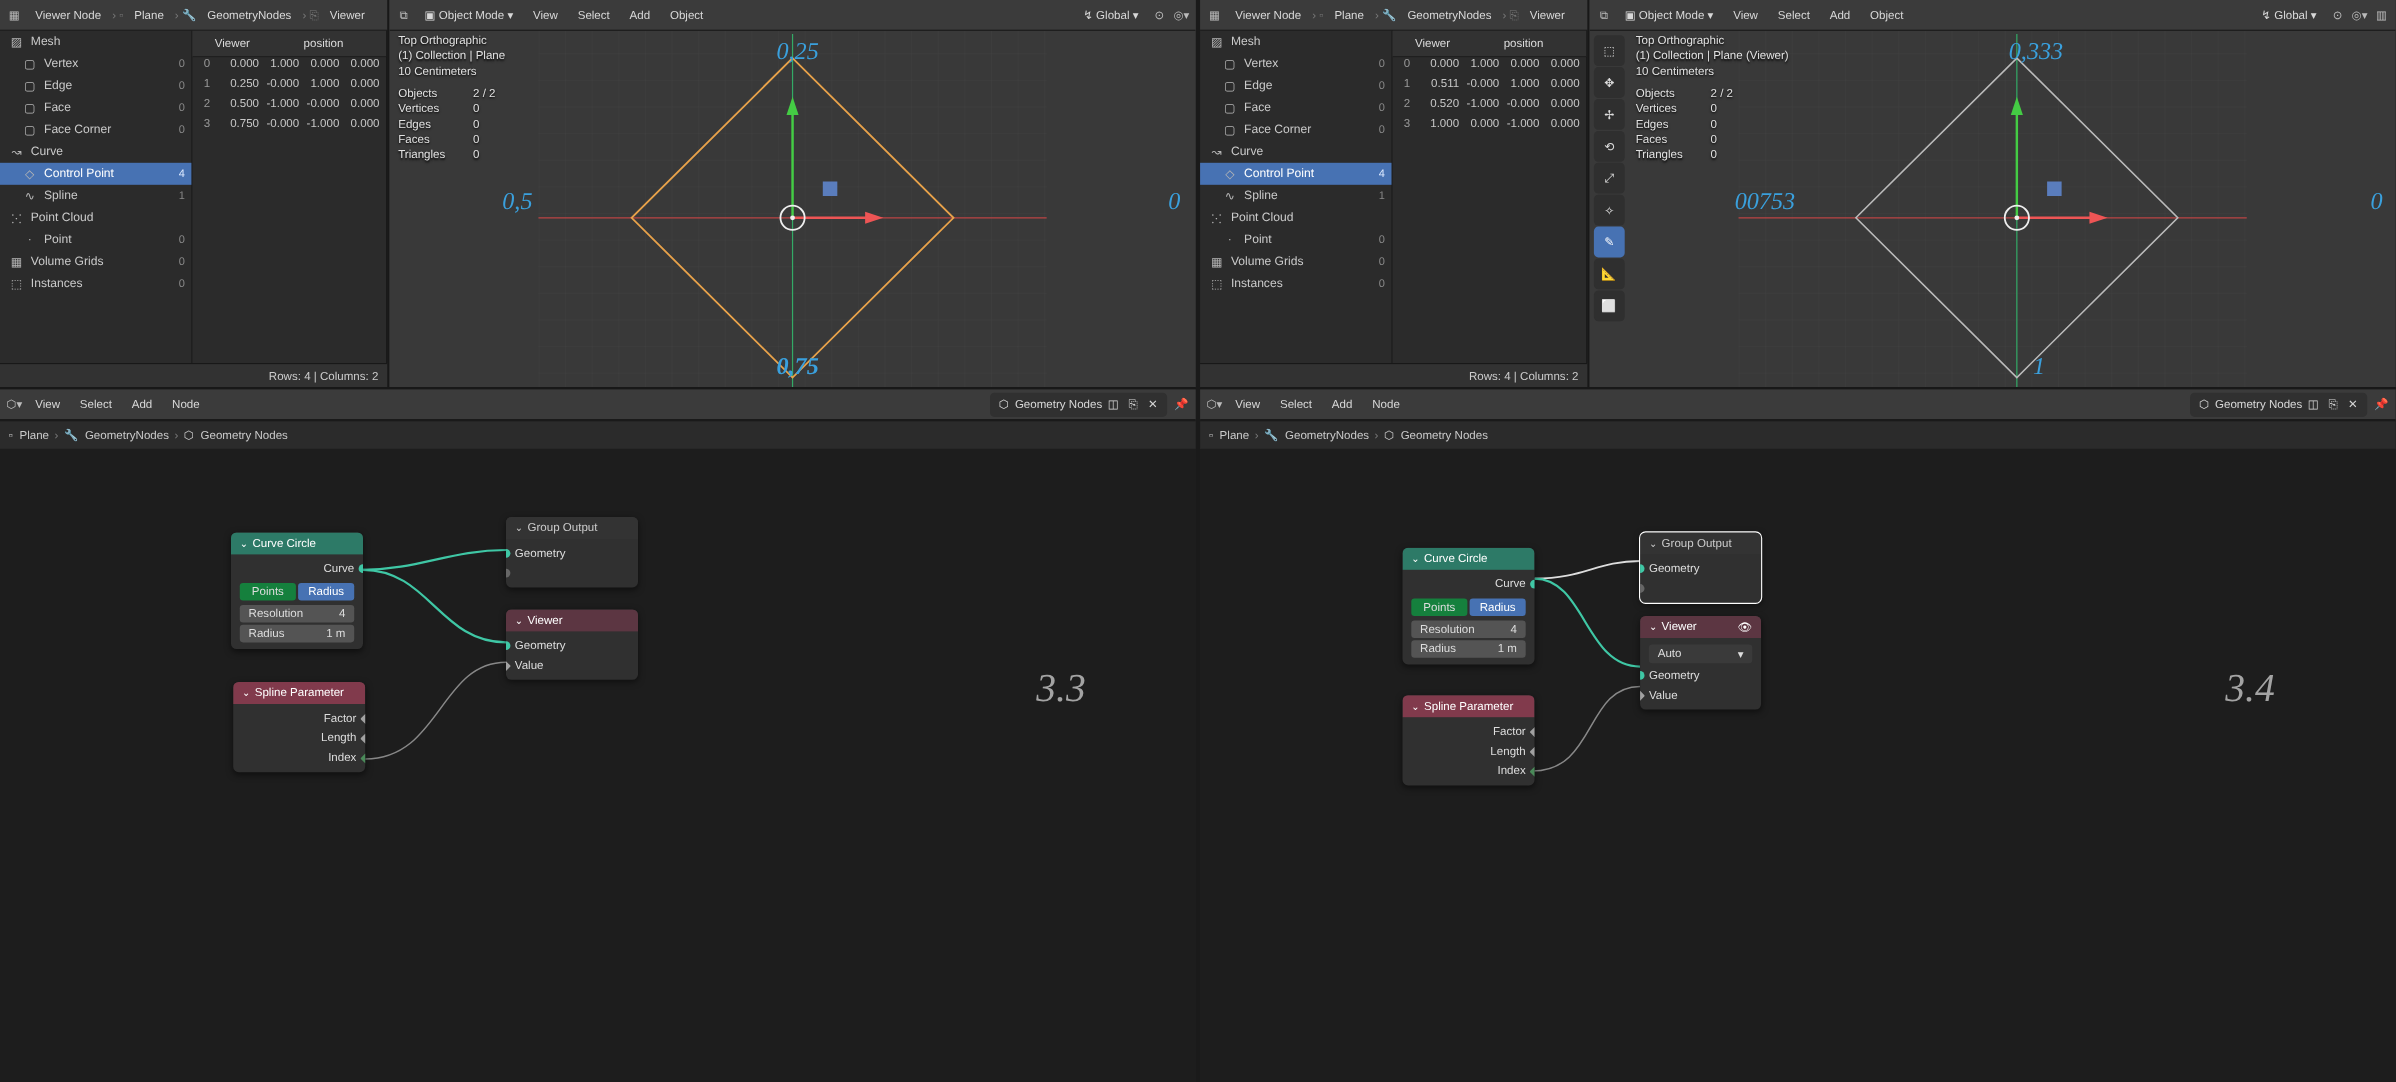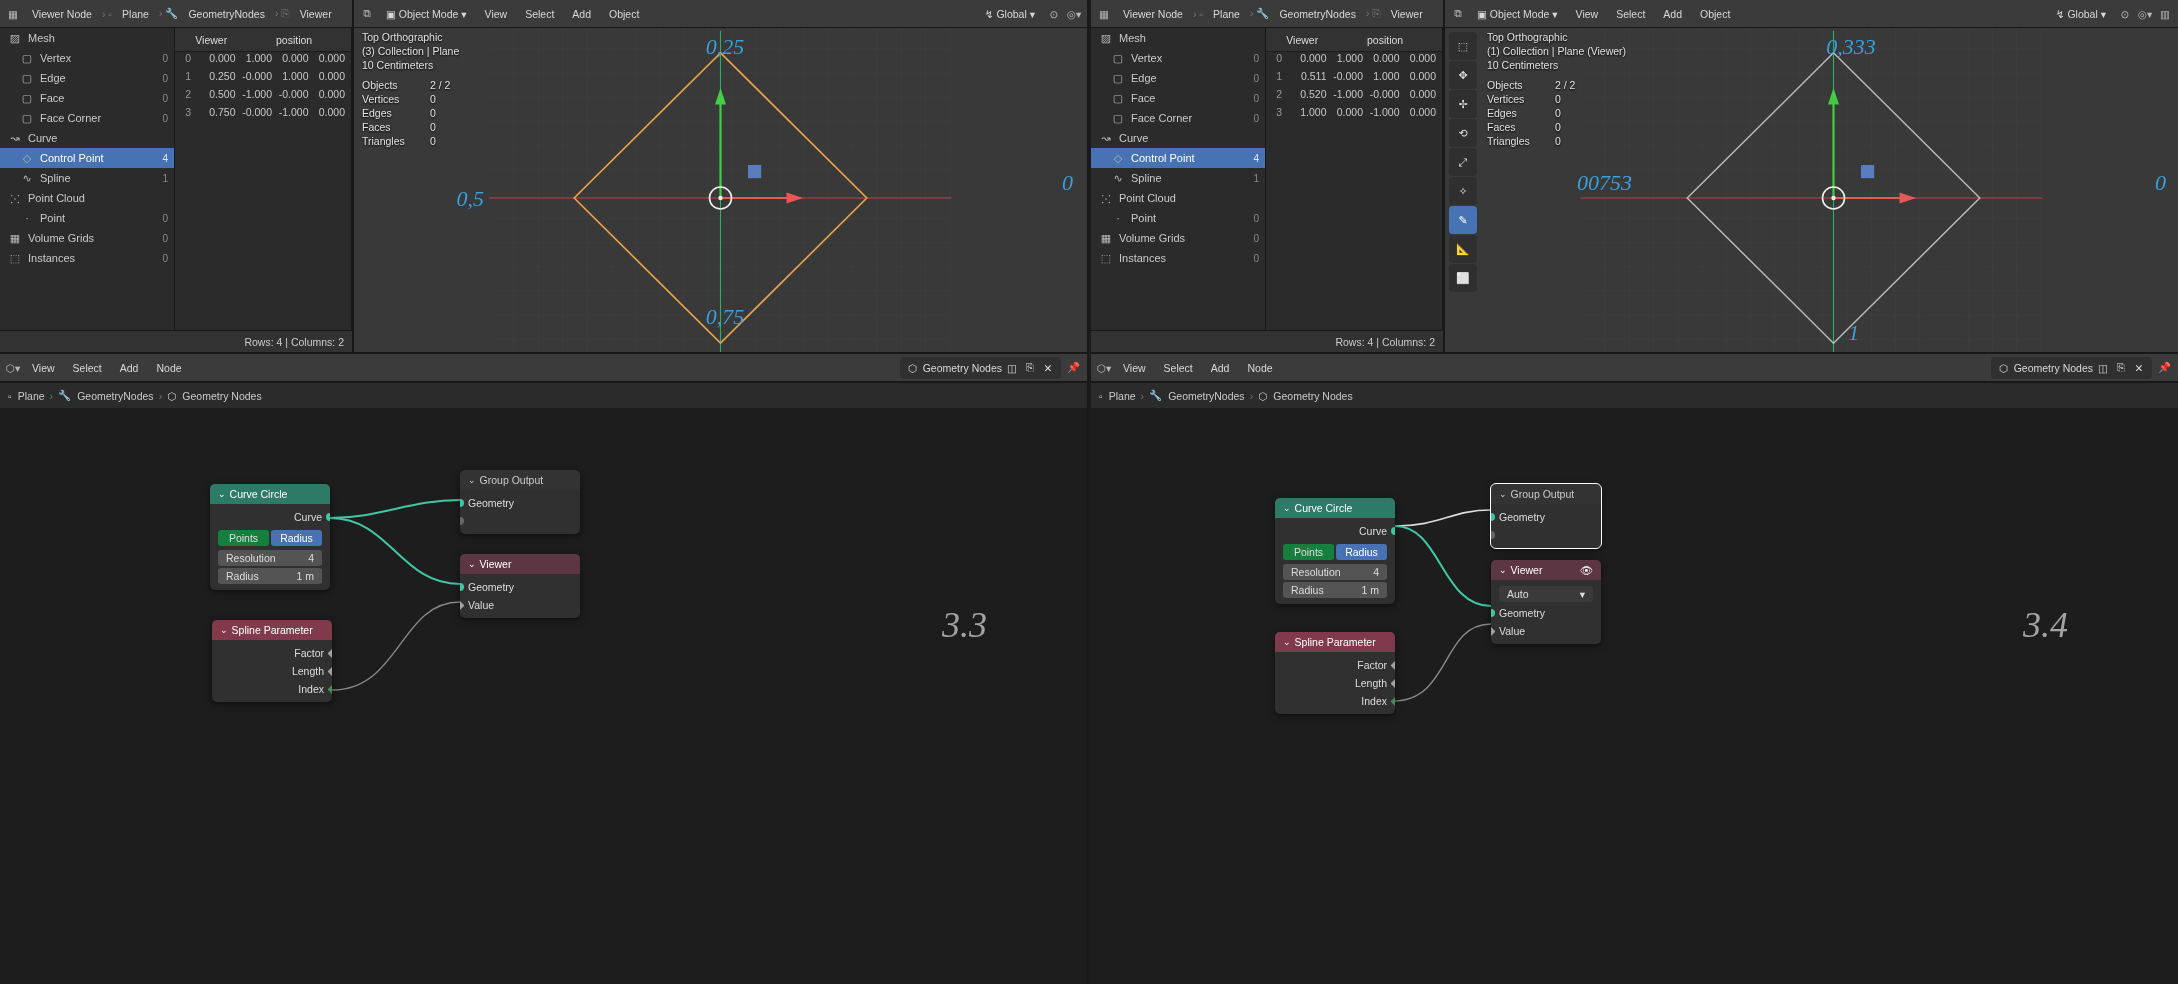--- a/index.html
+++ b/index.html
@@ -219,21 +219,21 @@
         <line x1="210" y1="180" x2="210" y2="90" stroke="#4c4" stroke-width="2"></line>
         <polygon points="210,80 205,95 215,95" fill="#4c4"></polygon>
         <line x1="210" y1="180" x2="275" y2="180" stroke="#e55" stroke-width="2"></line>
         <polygon points="285,180 270,175 270,185" fill="#e55"></polygon>
         <circle cx="210" cy="180" r="10" fill="none" stroke="#eee" stroke-width="1.5"></circle>
         <circle cx="210" cy="180" r="2" fill="#eee"></circle>
         <rect x="235" y="150" width="12" height="12" fill="#5a7dbd"></rect>
       </svg>
       <div class="overlay-stats" style="top:30px;">
         <div>Top Orthographic</div>
-        <div>(3) Collection | Plane</div>
+        <div>(1) Collection | Plane</div>
         <div>10 Centimeters</div>
         <div style="height:6px"></div>
         <div class="row">
             <span class="k">Objects</span>
             <span>2 / 2</span>
           </div>
         <div class="row">
             <span class="k">Vertices</span>
             <span>0</span>
           </div>
@@ -245,22 +245,22 @@
             <span class="k">Faces</span>
             <span>0</span>
           </div>
         <div class="row">
             <span class="k">Triangles</span>
             <span>0</span>
           </div>
       </div>
       <div class="annot" style="left:48%;top:34px;">0,25</div>
       <div class="annot" style="right:14px;top:170px;">0</div>
-      <div class="annot" style="left:48%;bottom:22px;">0,75</div>
-      <div class="annot" style="left:14%;top:186px;">0,5</div>
+      <div class="annot" style="left:48%;bottom:6px;font-weight:bold;">0,75</div>
+      <div class="annot" style="left:14%;top:170px;">0,5</div>
     </div>
   </div>
 
   <div class="node-editor">
     <div class="hdr">
       <span class="ico">⬡▾</span>
       <span class="btn">View</span>
       <span class="btn">Select</span>
       <span class="btn">Add</span>
       <span class="btn">Node</span>

